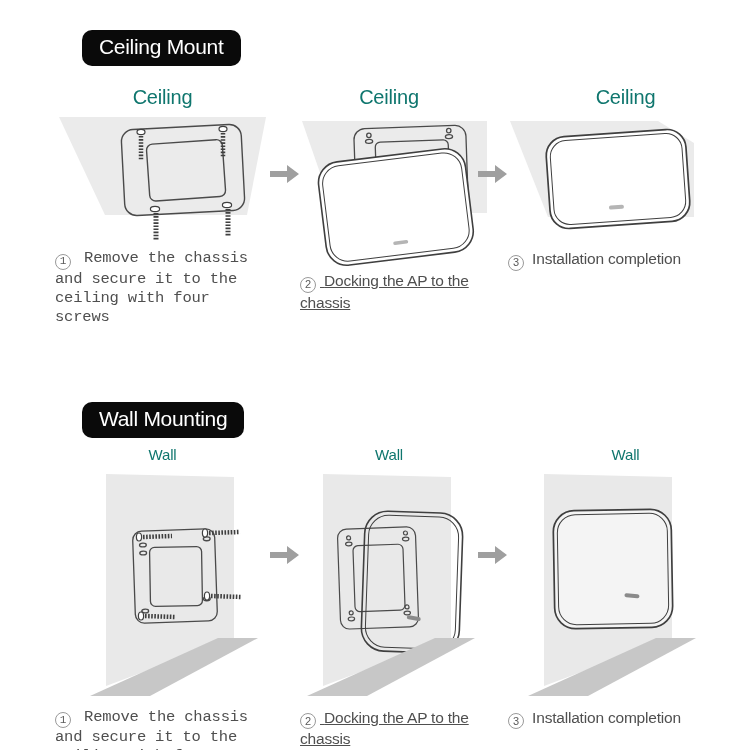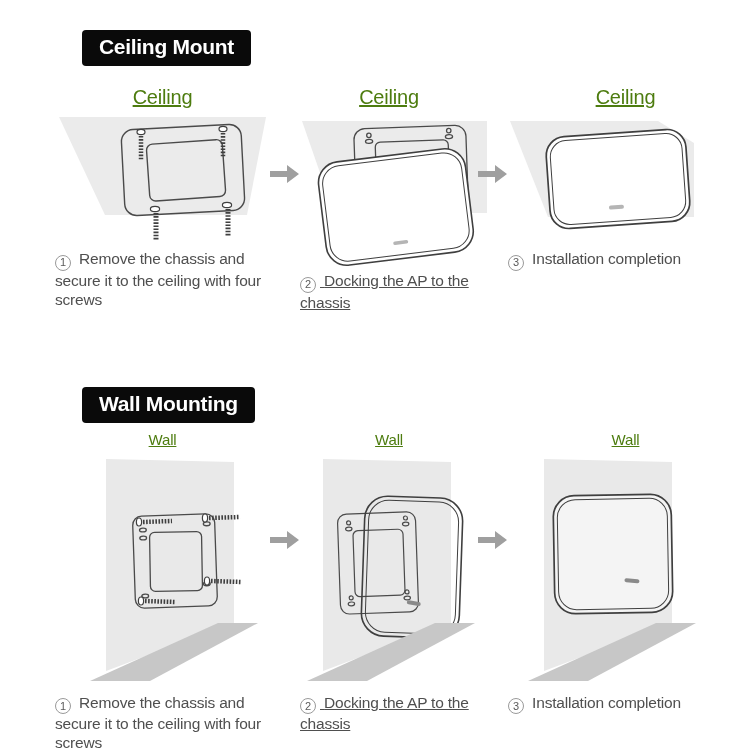--- a/index.html
+++ b/index.html
@@ -12,60 +12,59 @@
     font-family: "Liberation Sans", sans-serif;
     overflow: hidden;
     padding-top: 30px;
   }
   .badge {
     display: inline-block;
     margin-left: 82px;
     background: #0a0a0a;
     color: #ffffff;
     font-size: 21px;
-    font-weight: bold;
+    font-weight: normal;
     letter-spacing: -0.3px;
     padding: 5px 17px 7px 17px;
-    border-radius: 4px;
+    border-radius: 10px;
   }
   .badge.second { margin-top: 75px; }
   .steps-row {
     display: flex;
     align-items: flex-start;
     padding-left: 55px;
     margin-top: 20px;
   }
   .steps-row.wall-row { margin-top: 8px; }
   .step { flex: 0 0 auto; overflow: visible; }
   .step.c1 { width: 215px; }
   .step.c2 { width: 178px; }
   .step.c3 { width: 235px; }
   .surface-label {
     text-align: center;
-    color: #4d7c0f;
+    color: #0f766e;
     letter-spacing: -0.2px;
-    text-decoration: underline;
   }
   .ceiling-row .surface-label { font-size: 20px; height: 25px; }
   .wall-row .surface-label { font-size: 15px; height: 20px; }
   .arrow-box {
     flex: 0 0 30px;
     display: flex;
     justify-content: center;
   }
   .ceiling-row .arrow-box { margin-top: 78px; }
   .wall-row .arrow-box { margin-top: 99px; }
   .caption {
     margin-top: 8px;
     font-size: 15.5px;
     line-height: 19px;
     color: #4f4f4f;
     letter-spacing: -0.2px;
   }
-  .step.c1 .caption { width: 208px; }
+  .step.c1 .caption { width: 208px; font-family: Liberation Mono, monospace; }
   .step.c2 .caption { width: 185px; text-decoration: underline; }
   .step.c3 .caption { width: 230px; }
   .circled-num {
     display: inline-flex;
     align-items: center;
     justify-content: center;
     width: 16px;
     height: 16px;
     border: 1.2px solid #9a9a9a;
     border-radius: 50%;

